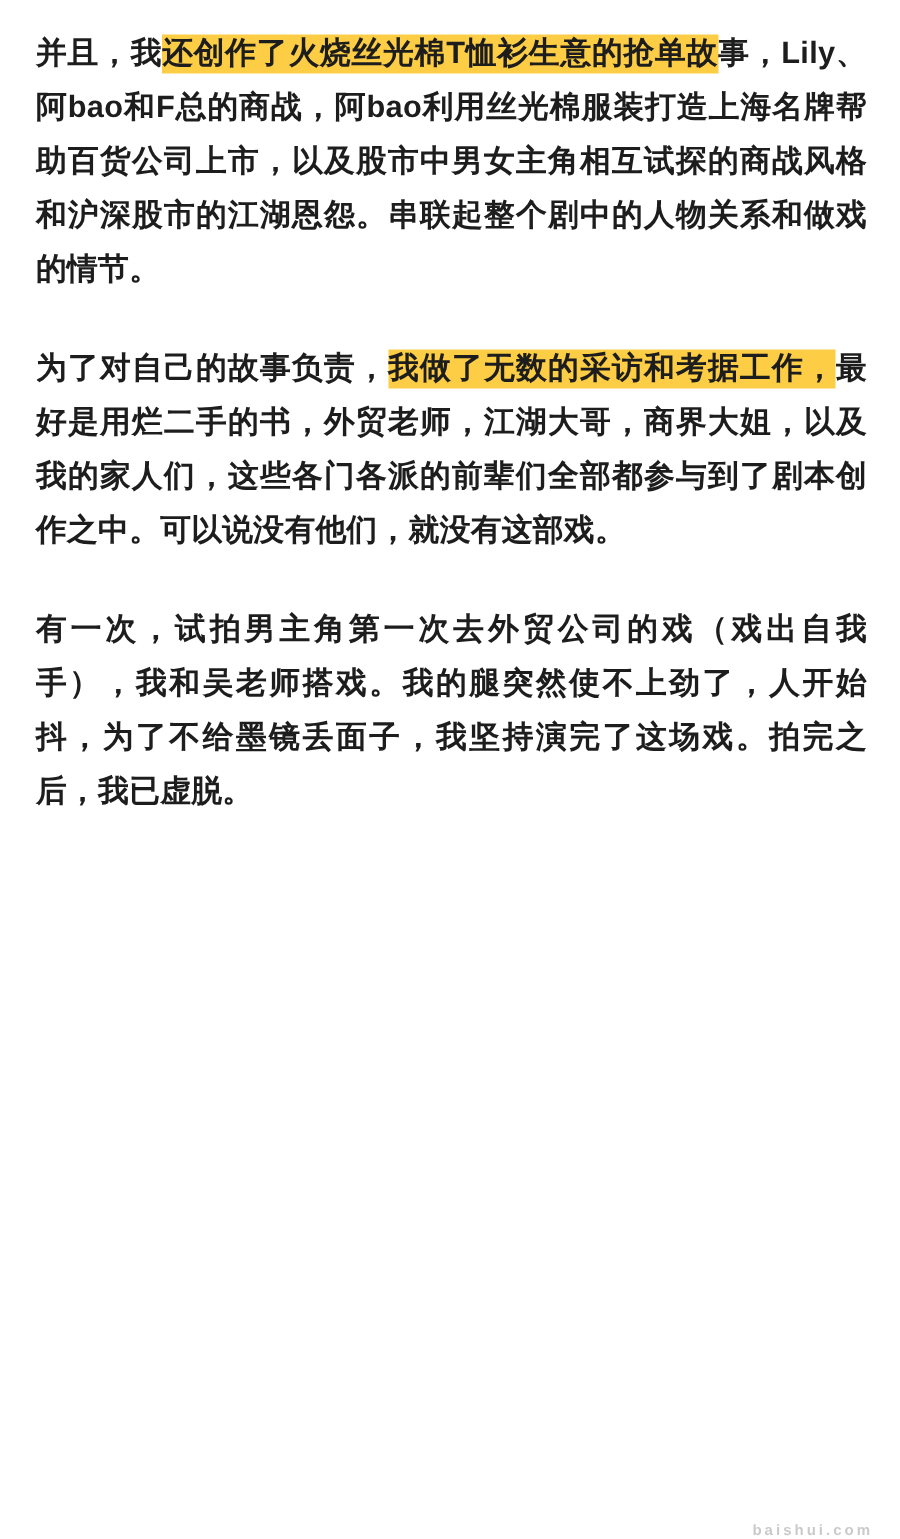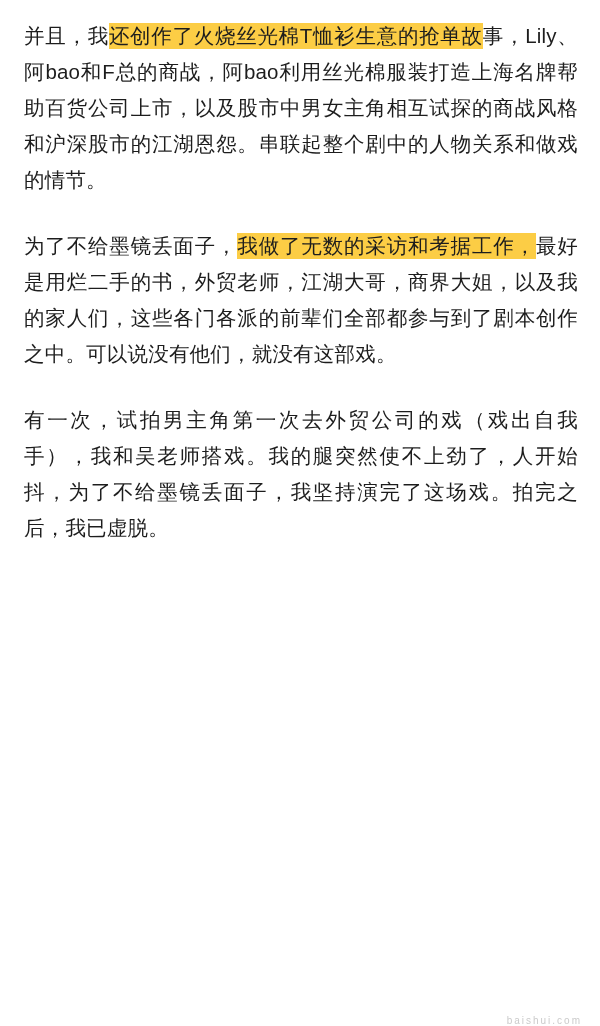--- a/index.html
+++ b/index.html
@@ -14,20 +14,21 @@
     font-family: "Liberation Sans", sans-serif;
     color: #1d1d1d;
   }
   #page {
     position: relative;
     width: 600px;
     height: 1026px;
     background: #ffffff;
     box-sizing: border-box;
     padding: 18px 22px 0 24px;
+    font-weight: bold;
   }
   .para {
     font-size: 20.5px;
     line-height: 36px;
     letter-spacing: 0.2px;
     text-align: justify;
     text-justify: inter-character;
     margin: 0 0 30px 0;
     word-break: break-all;
   }
@@ -76,18 +77,18 @@
     background: linear-gradient(to bottom, rgba(255,255,255,0), #ffffff);
     pointer-events: none;
   }
 </style>
 </head>
 <body>
 
 <div id="page">
   <div id="body-text">
       <div class="para"><span>并且，我</span><span class="hl">还创作了火烧丝光棉T恤衫生意的抢单故</span><span>事，Lily、阿bao和F总的商战，阿bao利用丝光棉服装打造上海名牌帮助百货公司上市，以及股市中男女主角相互试探的商战风格和沪深股市的江湖恩怨。串联起整个剧中的人物关系和做戏的情节。</span></div>
-      <div class="para"><span>为了不给墨镜丢面子，</span><span class="hl">我做了无数的采访和考据工作，</span><span>最好是用烂二手的书，外贸老师，江湖大哥，商界大姐，以及我的家人们，这些各门各派的前辈们全部都参与到了剧本创作之中。可以说没有他们，就没有这部戏。</span></div>
+      <div class="para"><span>为了对自己的故事负责，</span><span class="hl">我做了无数的采访和考据工作，</span><span>最好是用烂二手的书，外贸老师，江湖大哥，商界大姐，以及我的家人们，这些各门各派的前辈们全部都参与到了剧本创作之中。可以说没有他们，就没有这部戏。</span></div>
       <div class="para"><span>有一次，试拍男主角第一次去外贸公司的戏（戏出自我手），我和吴老师搭戏。我的腿突然使不上劲了，人开始抖，为了不给墨镜丢面子，我坚持演完了这场戏。拍完之后，我已虚脱。</span></div>
     </div>
   <div id="clip-fade"></div>
   <div id="watermark-sub">baishui.com</div>
 </div>
 
 </body></html>

